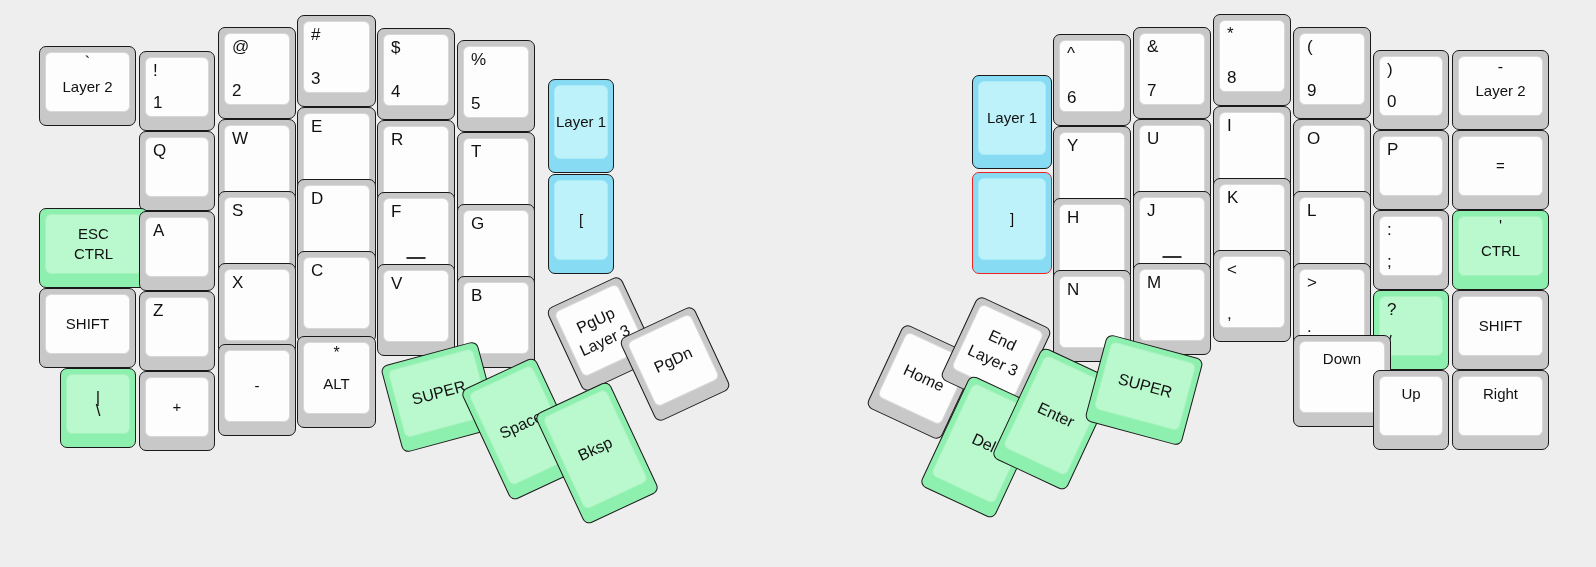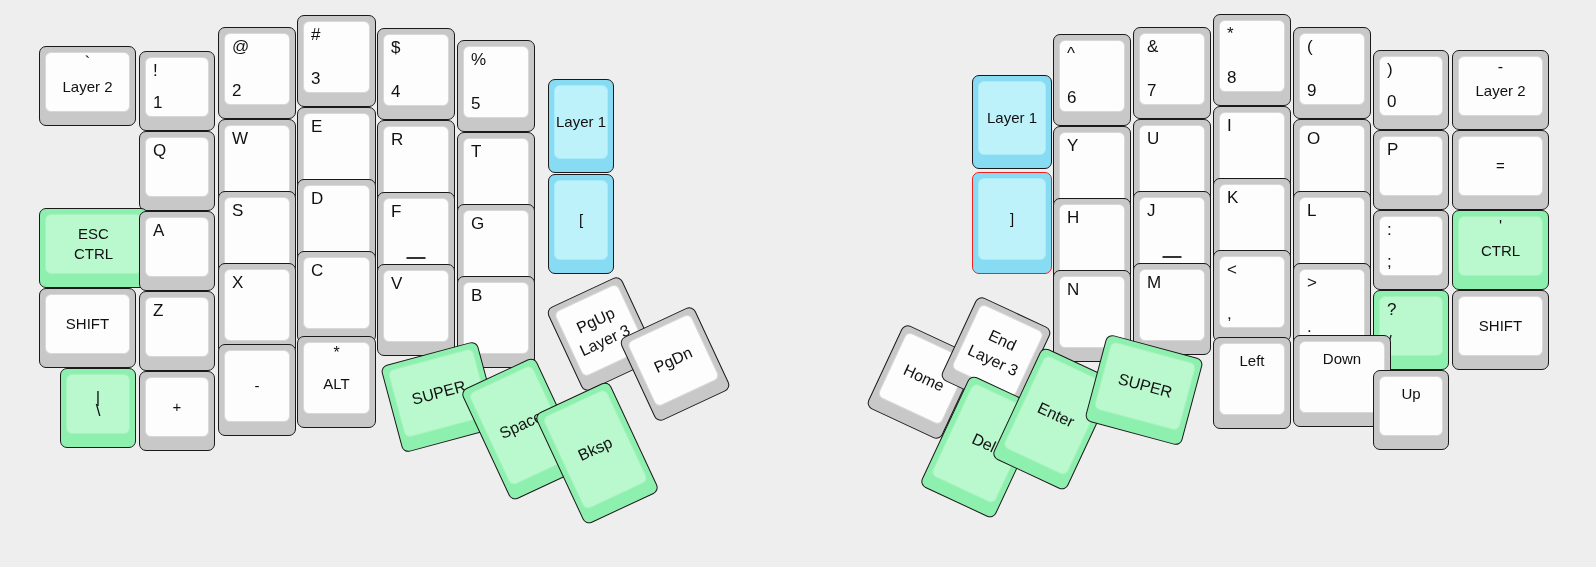--- a/index.html
+++ b/index.html
@@ -360,33 +360,33 @@
       <div class="cap">
         <div class="lg tl">?</div>
         <div class="lg bl">/</div>
       </div>
     </div>
     <div class="key" style="left: 1452px; top: 290px; width: 97px; height: 80px;">
       <div class="cap">
         <div class="lg c">SHIFT</div>
       </div>
     </div>
-    <div class="key" style="left: 1213px; top: 337px; width: 78px; height: 92px;">
-      <div class="cap">
-        <div class="lg cu" style="top: 9px;">Left</div>
-      </div>
-    </div>
     <div class="key" style="left: 1293px; top: 335px; width: 98px; height: 92px;">
       <div class="cap">
         <div class="lg cu" style="top: 9px;">Down</div>
       </div>
     </div>
     <div class="key" style="left: 1373px; top: 370px; width: 76px; height: 80px;">
       <div class="cap">
         <div class="lg cu" style="top: 9px;">Up</div>
+      </div>
+    </div>
+    <div class="key" style="left: 1452px; top: 370px; width: 97px; height: 80px;">
+      <div class="cap">
+        <div class="lg cu" style="top: 9px;">Right</div>
       </div>
     </div>
     <div class="key green" style="left: 390px; top: 352px; width: 100px; height: 90px; transform: rotate(-15deg); transform-origin: 50% 50%;">
       <div class="cap">
         <div class="lg c" style="font-size: 16px;">SUPER</div>
       </div>
     </div>
     <div class="key" style="left: 561px; top: 288px; width: 82px; height: 92px; transform: rotate(-25deg); transform-origin: 50% 50%;">
       <div class="cap">
         <div class="lg c2" style="font-size: 16px;">PgUp

